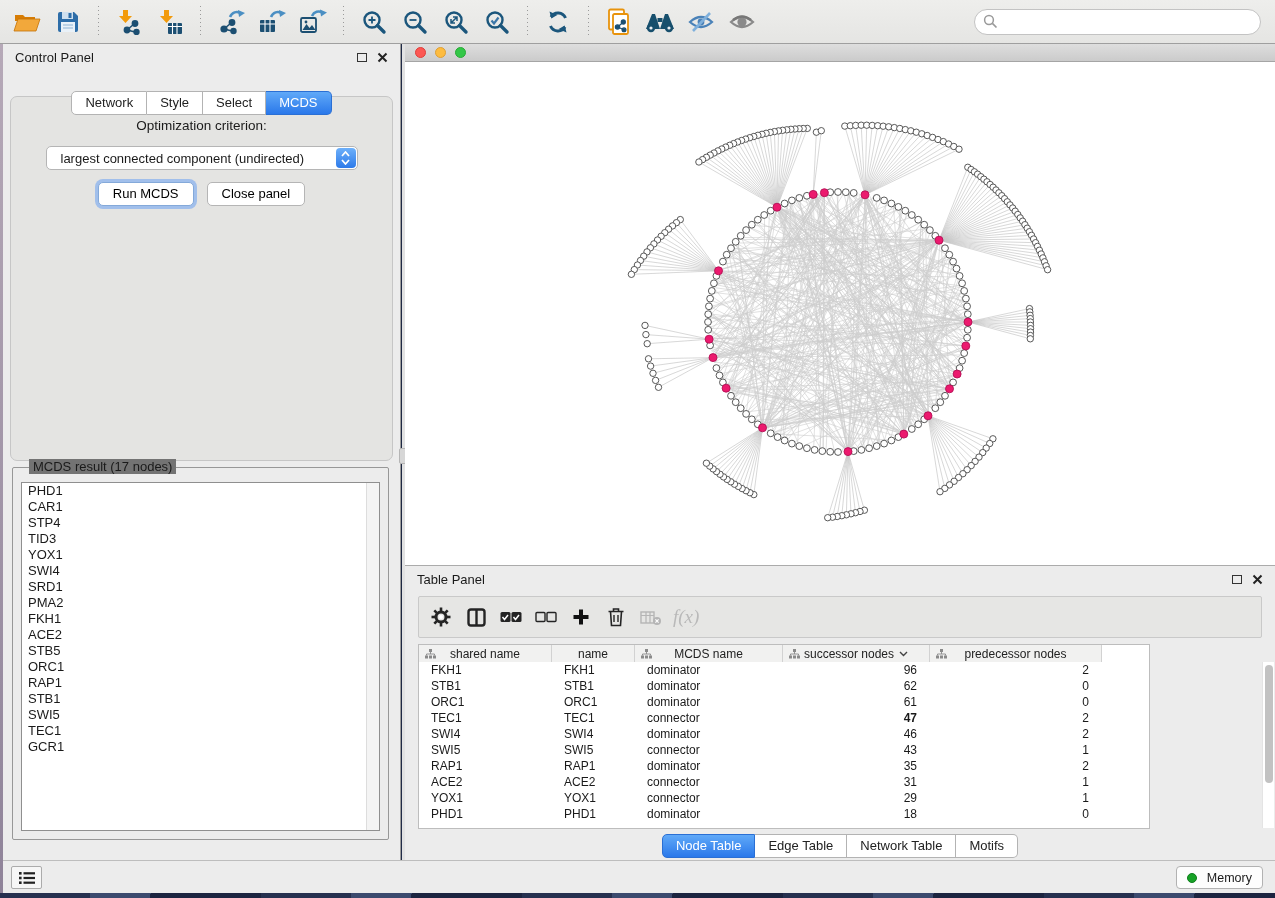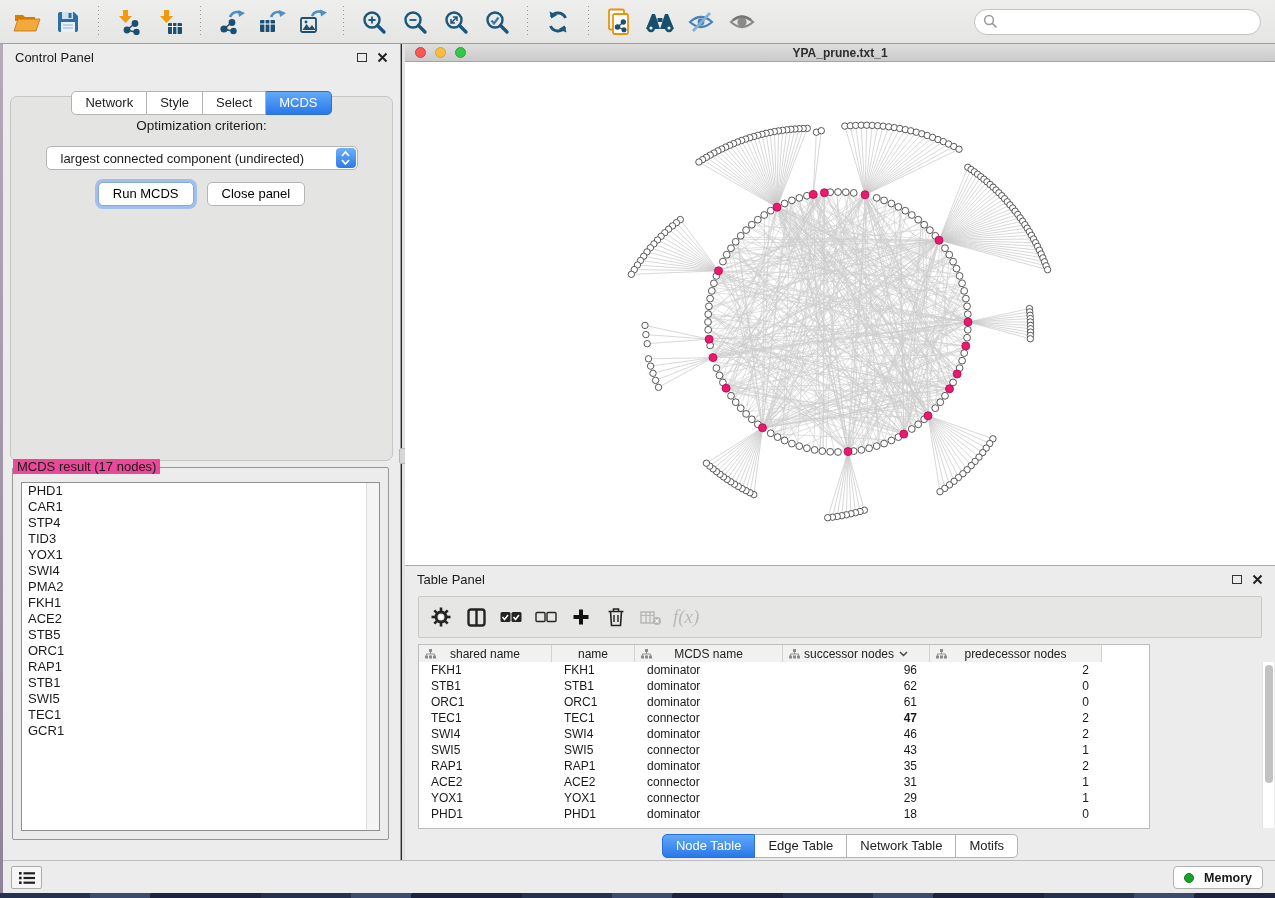--- a/index.html
+++ b/index.html
@@ -50,21 +50,21 @@
     padding-left:14px; }
   #opt-stepper { position:absolute; right:1px; top:1px; width:20px; height:20px; border-radius:4px;
     background:linear-gradient(#6db0fa,#2d7ae9); display:flex; flex-direction:column;
     align-items:center; justify-content:center; gap:2px; }
   #cp-buttons { display:flex; justify-content:center; gap:13px; margin-top:12px; }
   .mac-btn { font-size:13px; background:#fff; border:1px solid #b5b5b5; border-radius:5px;
     padding:3px 14px; line-height:16px; }
   .mac-btn.focused { box-shadow:0 0 0 3px rgba(125,170,240,.65); border-color:#84a9d9; }
   #mcds-result { position:absolute; left:9px; top:423px; width:377px; height:373px;
     border:1px solid #979797; border-radius:2px; }
-  #mcds-legend { position:absolute; left:0; top:-9px; background:#ec4899; padding:0 4px;
+  #mcds-legend { position:absolute; left:16px; top:-9px; background:#737373; padding:0 4px;
     font-size:13px; }
   #mcds-list { position:absolute; left:8px; top:14px; right:8px; bottom:8px; background:#fff;
     border:1px solid #8f8f8f; overflow:hidden; }
   #mcds-track { position:absolute; right:0; top:0; bottom:0; width:13px; background:#f4f4f4;
     border-left:1px solid #ddd; }
   .list-item { font-size:13px; line-height:16px; padding-left:6px; }
 
   
   #v-splitter { position:absolute; left:402px; top:44px; width:3px; height:816px; background:#e2e2e2; }
   #v-grip { position:absolute; left:-3px; top:404px; width:9px; height:16px; background:#d7d7d7;
@@ -107,21 +107,21 @@
     border-radius:5px; }
   #tp-tabs { position:absolute; left:0; right:0; top:268px; }
 
   
   #status-bar { position:absolute; left:3px; top:860px; width:1272px; height:33px;
     background:#ececec; border-top:1px solid #bdbdbd; }
   #list-btn { position:absolute; left:8px; top:5px; width:31px; height:23px; background:#f6f6f6;
     border:1px solid #ababab; border-radius:2px; display:flex; align-items:center; justify-content:center; }
   #memory-btn { position:absolute; right:12px; top:5px; height:23px; background:#fdfdfd;
     border:1px solid #b2b2b2; border-radius:4px; display:flex; align-items:center; gap:10px;
-    padding:0 10px; font-size:12.5px;font-weight:bold; }
+    padding:0 10px; font-size:12.5px; }
   #memory-dot { width:10px; height:10px; border-radius:50%; background:#17a227; border:1px solid #0e7e1c; }
 </style>
 </head>
 <body>
 
 <div id="app">
 
   <div id="toolbar">
     <div class="tbtn">
       <svg width="28" height="24" viewBox="0 0 28 24">
@@ -323,20 +323,21 @@
     <div id="mcds-result">
       <div id="mcds-legend">MCDS result (17 nodes)</div>
       <div id="mcds-list">
         <div id="mcds-items">
             <div class="list-item">PHD1</div>
             <div class="list-item">CAR1</div>
             <div class="list-item">STP4</div>
             <div class="list-item">TID3</div>
             <div class="list-item">YOX1</div>
             <div class="list-item">SWI4</div>
+            <div class="list-item">SRD1</div>
             <div class="list-item">PMA2</div>
             <div class="list-item">FKH1</div>
             <div class="list-item">ACE2</div>
             <div class="list-item">STB5</div>
             <div class="list-item">ORC1</div>
             <div class="list-item">RAP1</div>
             <div class="list-item">STB1</div>
             <div class="list-item">SWI5</div>
             <div class="list-item">TEC1</div>
             <div class="list-item">GCR1</div>
@@ -348,21 +349,20 @@
 
   <div id="v-splitter">
     <div id="v-grip"></div>
   </div>
 
   <div id="network-window">
     <div id="net-titlebar">
       <span class="tl" id="tl-red"></span>
       <span class="tl" id="tl-yellow"></span>
       <span class="tl" id="tl-green"></span>
-      <span id="net-title">YPA_prune.txt_1</span>
     </div>
     <div id="net-canvas">
       <svg id="graph-svg" width="870" height="503" viewBox="0 0 870 503">
           <g stroke="#9a9a9a" stroke-width="0.6" opacity="0.5">
             <line x1="372.0" y1="145.2" x2="447.7" y2="389.2"></line>
             <line x1="372.0" y1="145.2" x2="563.0" y2="260.7"></line>
             <line x1="372.0" y1="145.2" x2="517.4" y2="358.9"></line>
             <line x1="372.0" y1="145.2" x2="546.2" y2="323.9"></line>
             <line x1="372.0" y1="145.2" x2="559.8" y2="231.2"></line>
             <line x1="372.0" y1="145.2" x2="524.9" y2="352.0"></line>

